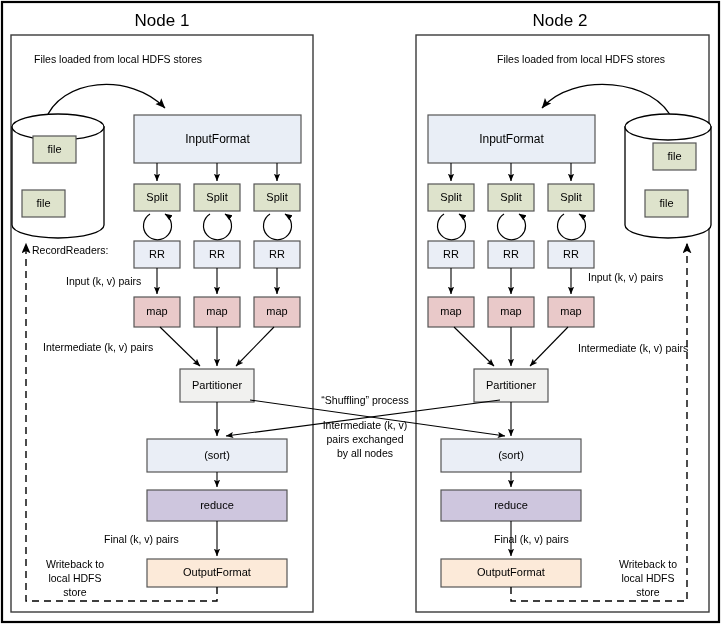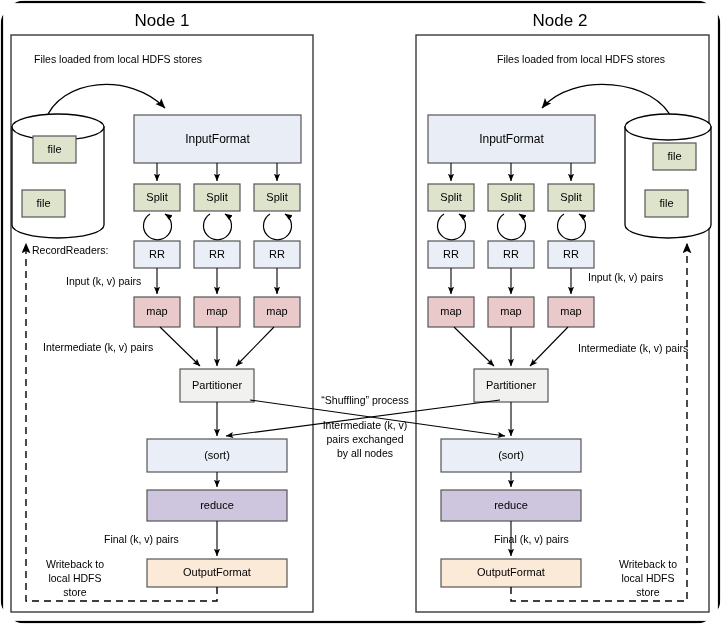--- a/index.html
+++ b/index.html
@@ -1,17 +1,17 @@
 <!DOCTYPE html>
 <html><head>
 <meta charset="utf-8">
 <style>
   html,body{margin:0;padding:0;background:#ffffff;}
   body{font-family:"Liberation Sans","DejaVu Sans",sans-serif;}
-  #canvas{position:relative;width:721px;height:624px;background:#fff;overflow:hidden;border-radius:27px;}
+  #canvas{position:relative;width:721px;height:624px;background:#fff;overflow:hidden;}
   svg{display:block;}
   text{font-family:"Liberation Sans","DejaVu Sans",sans-serif;fill:#000;}
   .node-title{font-size:17px;text-anchor:middle;}
   .box-label{font-size:11px;text-anchor:middle;dominant-baseline:middle;}
   .box-label-lg{font-size:12px;text-anchor:middle;dominant-baseline:middle;}
   .ann{font-size:10.5px;fill:#000;}
   .ann-c{font-size:10.5px;text-anchor:middle;}
   .shape{stroke:#555555;stroke-width:1.2;}
   .cyl{fill:#ffffff;stroke:#000000;stroke-width:1.3;}
   .arr{stroke:#000000;stroke-width:1.3;fill:none;}

